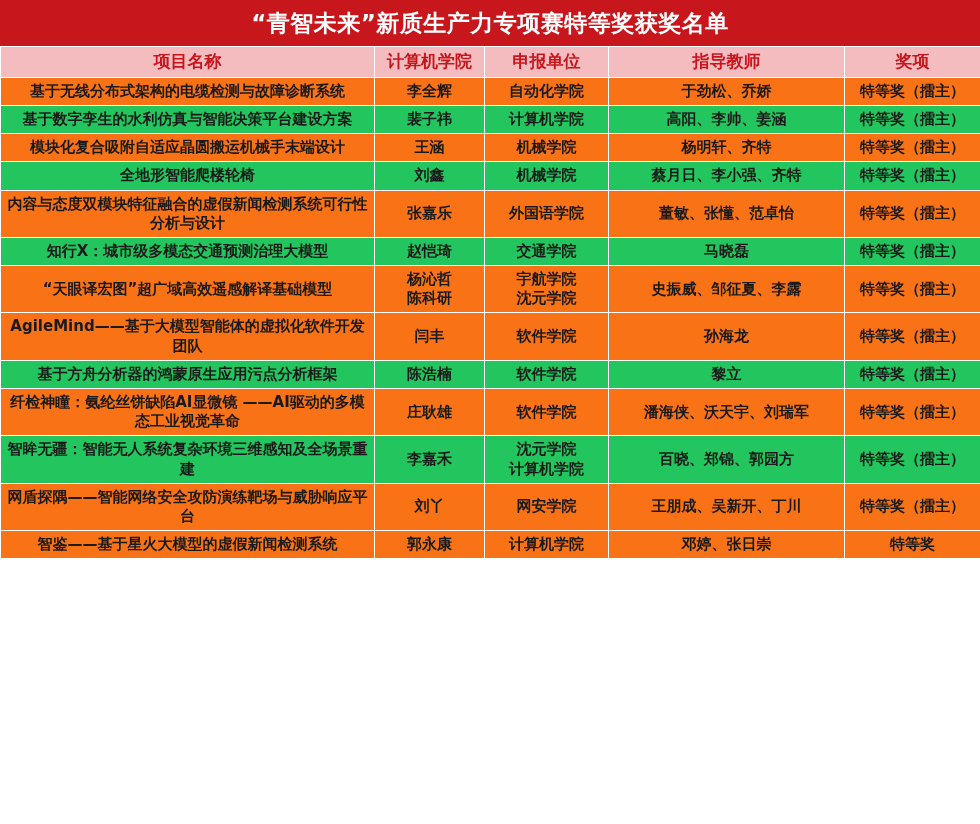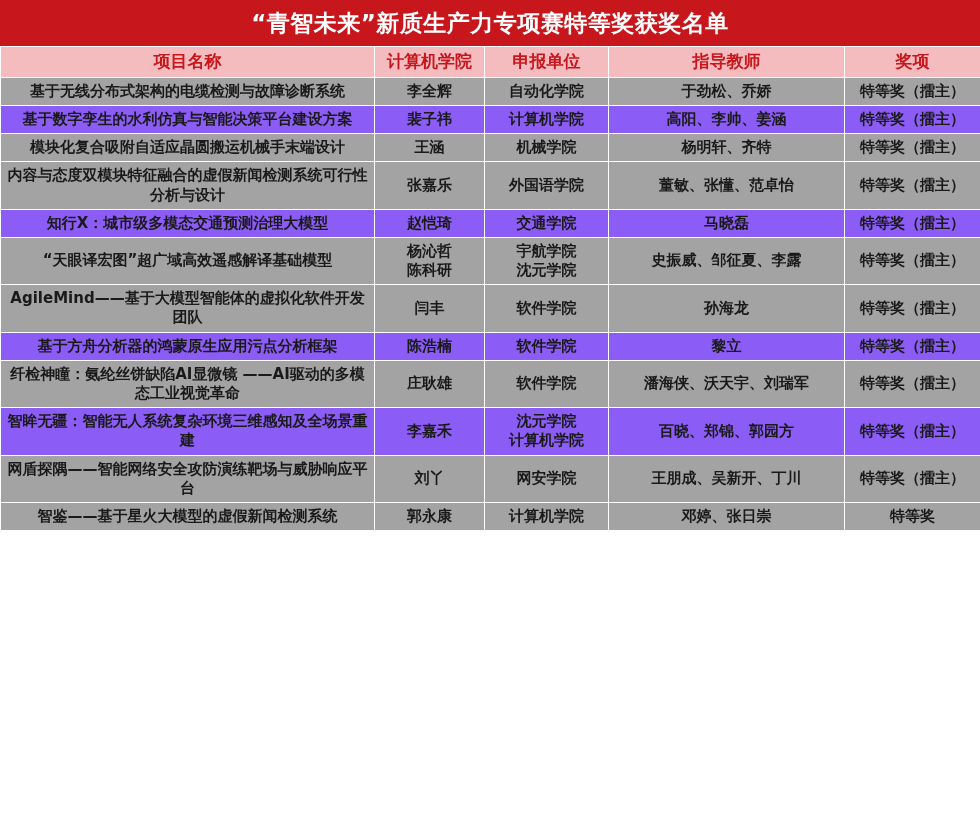--- a/index.html
+++ b/index.html
@@ -57,22 +57,22 @@
     color: #c8161d;
     font-size: 17px;
     font-weight: bold;
     height: 24px;
   }
   table.award-table tbody td {
     font-size: 15px;
     font-weight: bold;
     color: #1a1a1a;
   }
-  tbody tr.row-odd td { background: #a3a3a3; }
-  tbody tr.row-even td { background: #8b5cf6; }
+  tbody tr.row-odd td { background: #f97316; }
+  tbody tr.row-even td { background: #22c55e; }
   td.col-title {
     color: #111111;
   }
   td.col-author, td.col-unit {
     color: #111111;
   }
   td.col-teacher {
     color: #111111;
   }
   td.col-prize {
@@ -124,20 +124,27 @@
           <td class="col-teacher multiline">高阳、李帅、姜涵</td>
           <td class="col-prize multiline">特等奖（擂主）</td>
         </tr>
         <tr class="row-odd">
           <td class="col-title multiline">模块化复合吸附自适应晶圆搬运机械手末端设计</td>
           <td class="col-author multiline">王涵</td>
           <td class="col-unit multiline">机械学院</td>
           <td class="col-teacher multiline">杨明轩、齐特</td>
           <td class="col-prize multiline">特等奖（擂主）</td>
         </tr>
+        <tr class="row-even">
+          <td class="col-title multiline">全地形智能爬楼轮椅</td>
+          <td class="col-author multiline">刘鑫</td>
+          <td class="col-unit multiline">机械学院</td>
+          <td class="col-teacher multiline">蔡月日、李小强、齐特</td>
+          <td class="col-prize multiline">特等奖（擂主）</td>
+        </tr>
         <tr class="row-odd">
           <td class="col-title multiline">内容与态度双模块特征融合的虚假新闻检测系统可行性分析与设计</td>
           <td class="col-author multiline">张嘉乐</td>
           <td class="col-unit multiline">外国语学院</td>
           <td class="col-teacher multiline">董敏、张懂、范卓怡</td>
           <td class="col-prize multiline">特等奖（擂主）</td>
         </tr>
         <tr class="row-even">
           <td class="col-title multiline">知行X：城市级多模态交通预测治理大模型</td>
           <td class="col-author multiline">赵恺琦</td>

